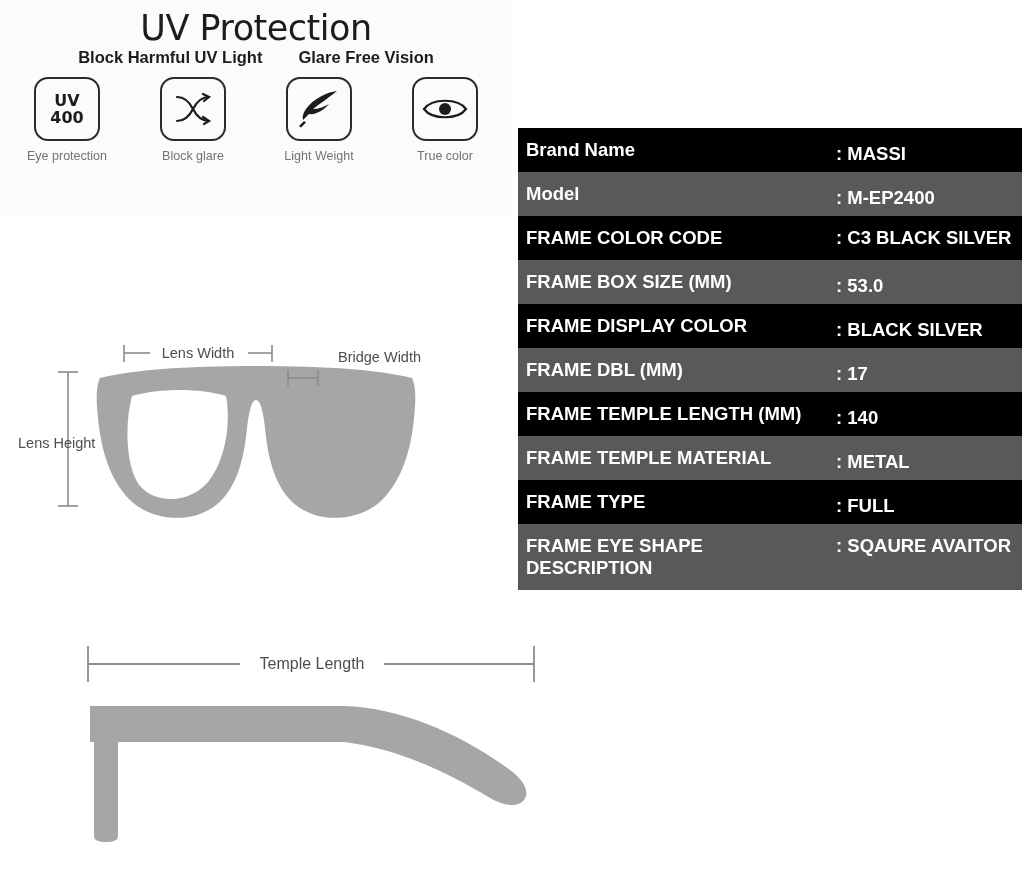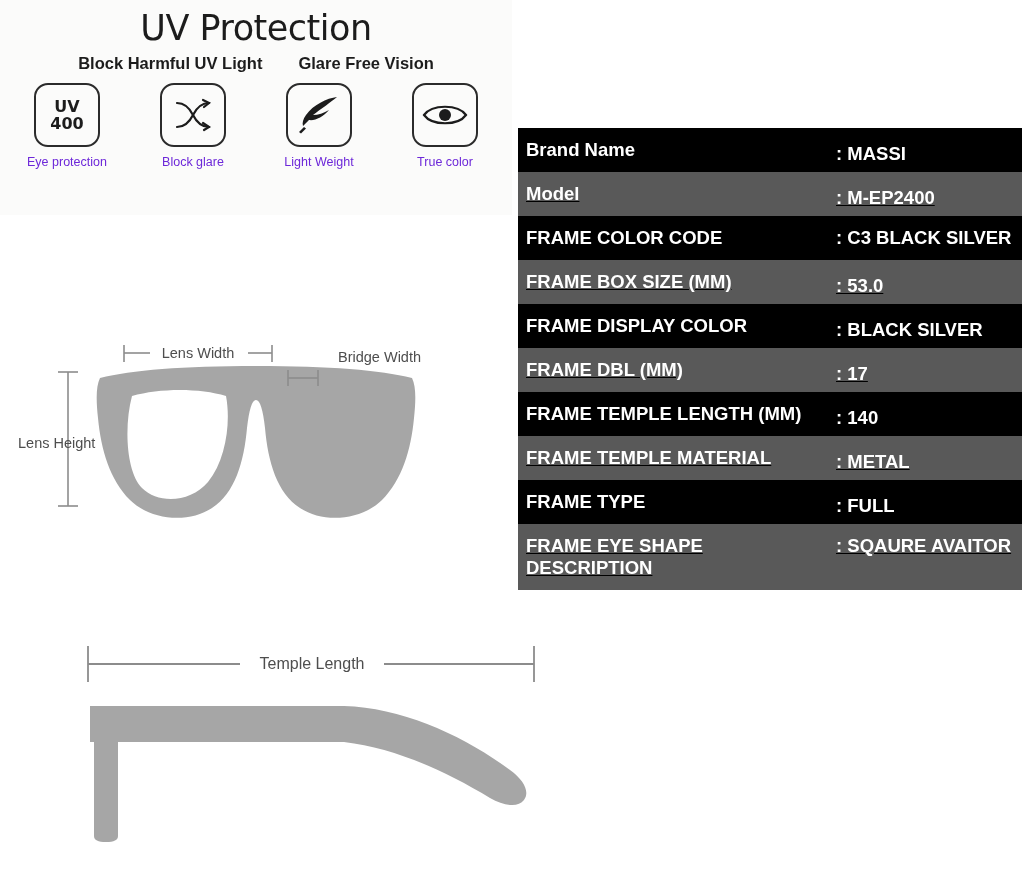--- a/index.html
+++ b/index.html
@@ -38,21 +38,21 @@
     font-weight: 400;
     color: #1c1c1c;
     letter-spacing: -0.5px;
     margin-top: 8px;
     font-family: "DejaVu Sans", sans-serif;
   }
   #uv-sub-row {
     display: flex;
     justify-content: center;
     gap: 36px;
-    margin-top: 6px;
+    margin-top: 0;
   }
   .uv-sub {
     font-size: 16.5px;
     font-weight: bold;
     color: #1c1c1c;
   }
   #uv-icons {
     display: flex;
     justify-content: center;
     gap: 26px;
@@ -65,21 +65,21 @@
     border: 2px solid #2b2b2b;
     border-radius: 14px;
     display: flex;
     align-items: center;
     justify-content: center;
     background: #fbfbfa;
   }
   .uv-caption {
     margin-top: 8px;
     font-size: 12.5px;
-    color: #6d28d9;
+    color: #737373;
   }
   .uv400 {
     font-size: 16px;
     font-weight: 600;
     line-height: 17px;
     color: #1c1c1c;
     text-align: center;
     font-family: "DejaVu Sans", sans-serif;
   }
 
@@ -105,21 +105,20 @@
     fill: #4e4e4e;
     font-family: "Liberation Sans", sans-serif;
   }
 
   
   #spec-table {
     position: absolute;
     left: 518px;
     top: 128px;
     width: 504px;
-    text-decoration: underline;
   }
   .spec-row {
     display: flex;
     align-items: stretch;
     width: 100%;
   }
   .spec-row.dark  { background: #000000; }
   .spec-row.light { background: #595959; }
   .spec-label {
     width: 312px;

